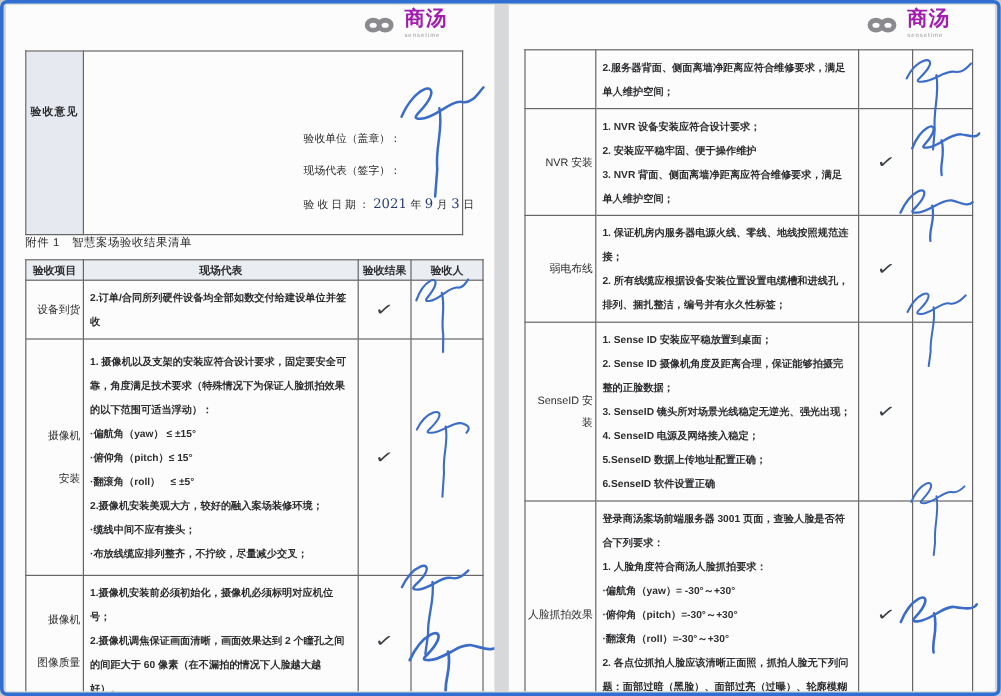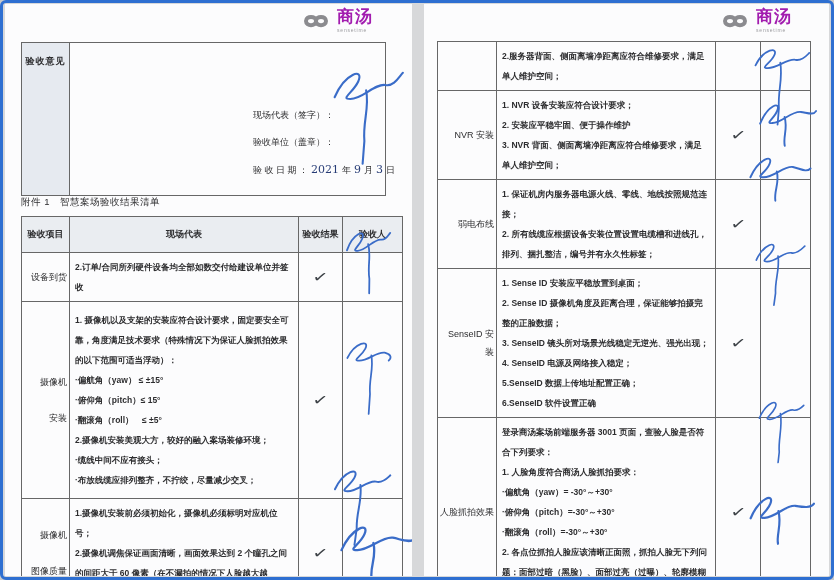--- a/index.html
+++ b/index.html
@@ -17,32 +17,32 @@
   .logo svg{display:block;}
   .logo .cn{font-weight:bold;font-size:17px;color:#a21caf;letter-spacing:1px;line-height:14px;}
   .logo .en{font-size:5px;color:#9a9a9e;letter-spacing:.8px;display:block;margin-top:1px;}
 
   table{border-collapse:collapse;table-layout:fixed;}
   td{border:1px solid var(--line);box-sizing:border-box;}
 
   
   .opinion{position:absolute;left:16px;top:38px;width:365px;height:154px;}
   .opinion td.lab{width:48px;background:var(--shade);text-align:center;vertical-align:top;
-                  padding-top:12px;font-size:9px;font-weight:bold;letter-spacing:1px;}
+                  padding-top:44px;font-size:9px;font-weight:bold;letter-spacing:1px;}
   .fields{position:absolute;left:248px;top:98px;font-size:9px;line-height:27px;white-space:nowrap;}
   .ink{font-family:"DejaVu Serif","Liberation Serif",serif;color:#273c76;
        font-size:11px;padding:0 3px;}
 
   .att-title{position:absolute;left:16px;top:192px;font-size:9.5px;font-weight:normal;letter-spacing:.5px;}
 
   
   .chk{position:absolute;font-size:8.5px;}
   .chk-1{left:16px;top:212px;width:381px;}
   .chk-2{left:13px;top:37px;width:373px;}
-  .chk td.head{background:#eaedf1;text-align:center;font-weight:bold;font-size:9px;height:36px;}
+  .chk td.head{background:#eaedf1;text-align:center;font-weight:bold;font-size:9px;height:17px;}
   .chk td.item{text-align:right;vertical-align:middle;white-space:pre-line;line-height:18px;font-size:9px;padding:2px;}
   .chk td.crit{vertical-align:middle;padding:4px 5px;line-height:20px;font-weight:bold;}
   .chk td.res{text-align:center;vertical-align:middle;}
   .chk td.who{vertical-align:middle;}
   .cl{margin:0;}
   .check{display:inline-block;font-size:15px;color:#3c4146;transform:rotate(6deg) scaleX(1.25);font-weight:400;}
 
   .h26{height:26px}.h197{height:197px}.h65{height:65px}
   .h71{height:71px}.h62{height:62px}.h133{height:133px}.h153{height:153px}
 
@@ -69,22 +69,22 @@
     <table class="opinion">
       <tbody>
           <tr>
         <td class="lab">验收意见</td>
         <td></td>
       </tr>
     </tbody>
       </table>
 
     <div class="fields">
+      <div>验收单位（盖章）：</div>
       <div>现场代表（签字）：</div>
-      <div>验收单位（盖章）：</div>
       <div><span>验 收 日 期 ：</span><span class="ink">2021</span><span>年</span><span class="ink">9</span><span>月</span><span class="ink">3</span><span>日</span></div>
     </div>
 
     <div class="att-title">附件 1　智慧案场验收结果清单</div>
 
     <table class="chk chk-1">
       <colgroup>
           <col style="width:48px">
           <col style="width:229px">
           <col style="width:44px">

